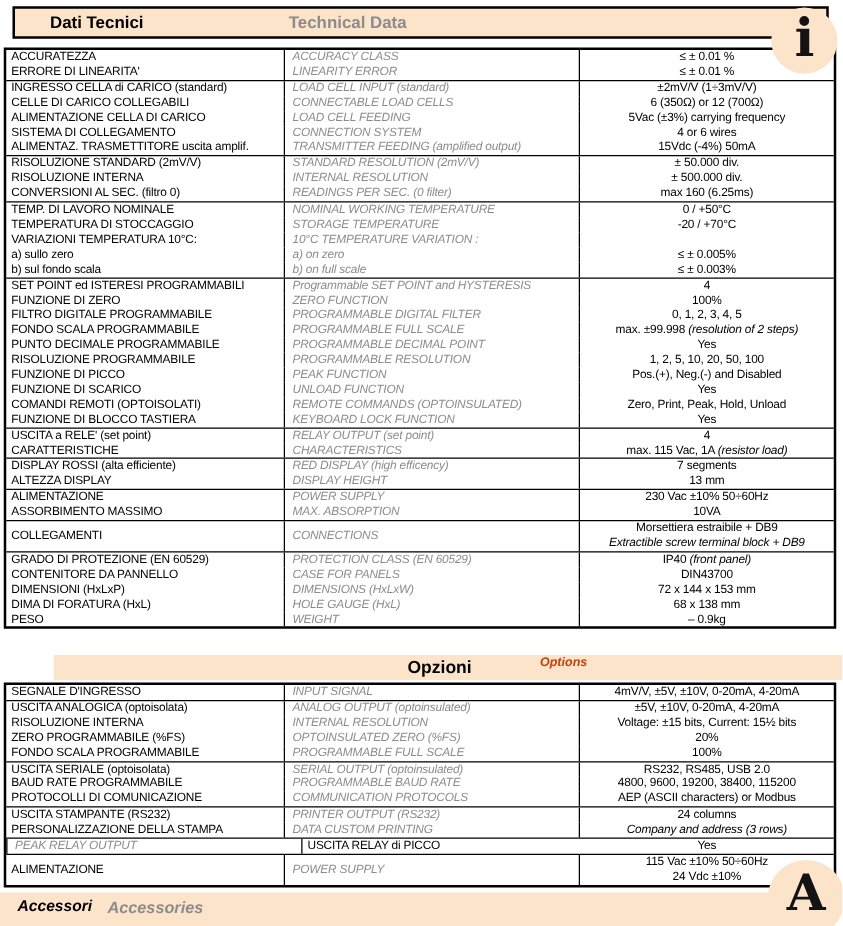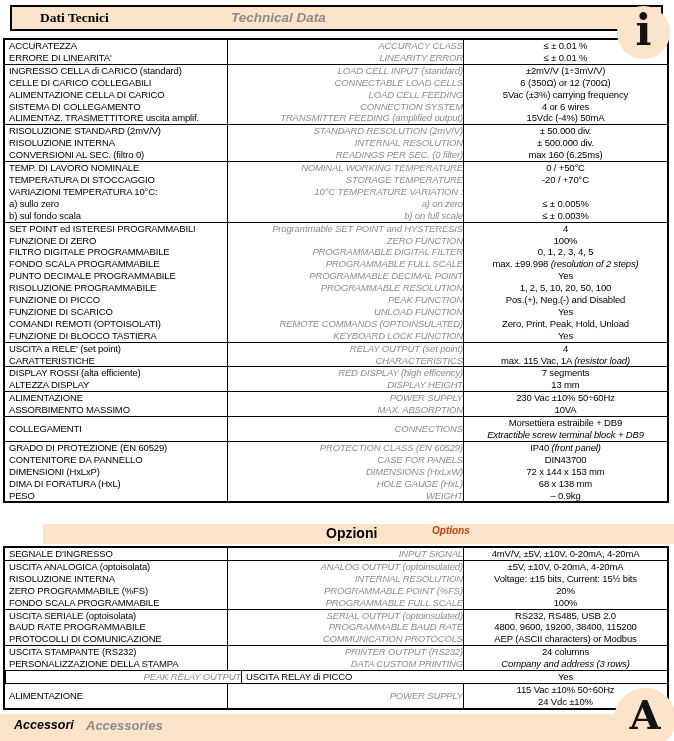--- a/index.html
+++ b/index.html
@@ -2,22 +2,22 @@
 <html><head>
 <meta charset="utf-8">
 <style>
   html,body{margin:0;padding:0;background:#ffffff;}
   body{width:674px;height:741px;position:relative;font-family:"Liberation Sans",sans-serif;}
   .page{position:absolute;inset:0;overflow:hidden;background:#fff;}
 
   
   .band{position:absolute;background:#fce4ca;}
   .band-top{left:10px;top:5px;width:649px;height:22px;border:2px solid #000;}
-  .band-top .t-it{position:absolute;left:28px;top:3px;font-size:13.5px;font-weight:bold;color:#000;font-family:Liberation Serif, serif;}
-  .band-top .t-en{position:absolute;left:219px;top:3px;font-size:13.5px;font-weight:bold;font-style:italic;color:#8c8c8c;}
+  .band-top .t-it{position:absolute;left:28px;top:3px;font-size:13.5px;font-weight:bold;color:#000;}
+  .band-top .t-en{position:absolute;left:219px;top:3px;font-size:13.5px;font-weight:bold;color:#8c8c8c;}
 
   .band-options{left:0;top:524px;width:655px;height:20px;margin-left:43px;}
   .band-options .t-it{position:absolute;left:283px;top:1px;font-size:14px;font-weight:bold;color:#000;}
   .band-options .t-en{position:absolute;left:389px;top:1px;font-size:10px;font-weight:bold;font-style:italic;color:#c2410c;}
 
   .band-accessories{left:0;top:714px;width:641px;height:40px;font-style:italic;}
   .band-accessories .t-it{position:absolute;left:14px;top:4px;font-size:12.5px;font-weight:bold;color:#000;}
   .band-accessories .t-en{position:absolute;left:86px;top:4px;font-size:13px;font-weight:bold;color:#8c8c8c;}
 
   
@@ -29,21 +29,21 @@
 
   
   .spec-table{position:absolute;left:3px;width:666px;border:2px solid #000;box-sizing:border-box;background:#fff;}
   #tech-table{top:38px;}
   #options-table{top:546px;}
   .group{border-bottom:1.5px solid #000;}
   .group:last-child{border-bottom:none;}
   .row{display:flex;align-items:stretch;}
   .cell{box-sizing:border-box;font-size:9.5px;letter-spacing:-0.15px;line-height:11.9px;display:flex;flex-direction:column;justify-content:center;}
   .cell.c-it{width:222px;padding-left:4px;color:#000;}
-  .cell.c-en{width:237px;padding-left:6px;border-left:1px solid #000;border-right:1px solid #000;font-style:italic;color:#8c8c8c;text-align:right;}
+  .cell.c-en{width:237px;padding-left:6px;border-left:1px solid #000;border-right:1px solid #000;font-style:italic;color:#8c8c8c;}
   .cell.c-val{flex:1;text-align:center;color:#000;}
   .vline{min-height:11.9px;}
   .ital{font-style:italic;}
 </style>
 </head>
 <body>
 
 <div class="page">
 
   <div class="band band-top">
@@ -363,21 +363,21 @@
         </div>
         <div class="row">
           <div class="cell c-it">RISOLUZIONE INTERNA</div>
           <div class="cell c-en">INTERNAL RESOLUTION</div>
           <div class="cell c-val">
             <div class="vline"><span>Voltage: ±15 bits, Current: 15½ bits</span></div>
           </div>
         </div>
         <div class="row">
           <div class="cell c-it">ZERO PROGRAMMABILE (%FS)</div>
-          <div class="cell c-en">PROGRAMMABLE POINT (%FS)</div>
+          <div class="cell c-en">OPTOINSULATED ZERO (%FS)</div>
           <div class="cell c-val">
             <div class="vline"><span>20%</span></div>
           </div>
         </div>
         <div class="row">
           <div class="cell c-it">FONDO SCALA PROGRAMMABILE</div>
           <div class="cell c-en">PROGRAMMABLE FULL SCALE</div>
           <div class="cell c-val">
             <div class="vline"><span>100%</span></div>
           </div>

